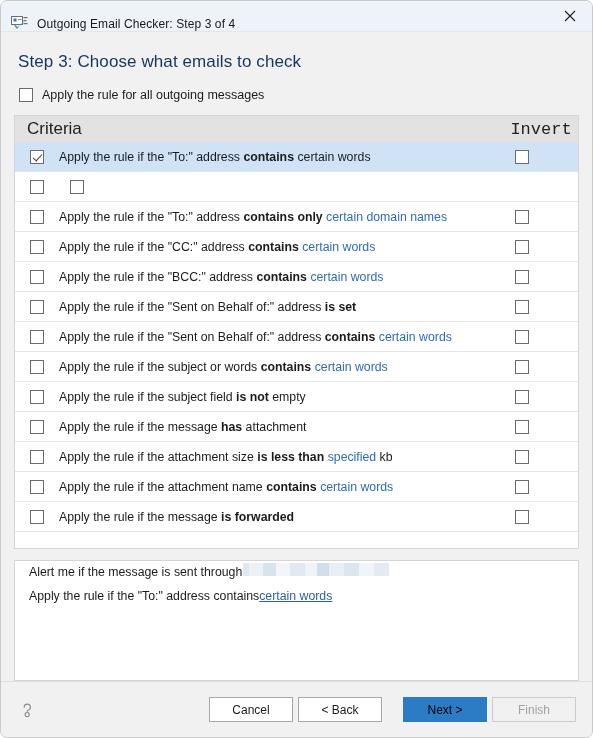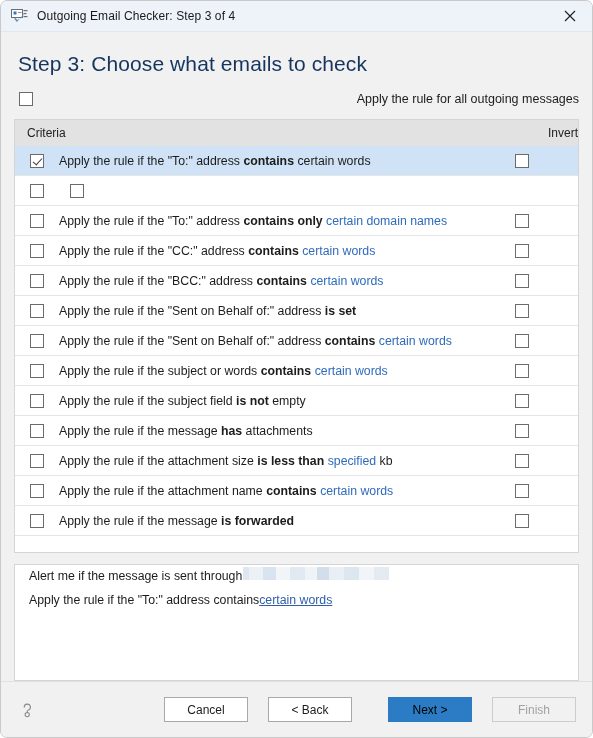--- a/index.html
+++ b/index.html
@@ -29,21 +29,21 @@
     flex-direction: column;
   }
 
   
   .titlebar {
     height: 31px;
     min-height: 31px;
     background: #eef2f9;
     border-bottom: 1px solid #e3e6eb;
     display: flex;
-    align-items: center;
+    align-items: flex-end;
     padding-left: 10px;
     box-sizing: border-box;
   }
   .title-icon {
     width: 18px;
     height: 16px;
     position: relative;
     margin-right: 8px;
     flex: 0 0 auto;
   }
@@ -68,32 +68,31 @@
   .content {
     flex: 1 1 auto;
     background: #f1f1f1;
     display: flex;
     flex-direction: column;
     padding: 0 13px;
     box-sizing: border-box;
   }
 
   .step-title {
-    font-size: 21px;
+    font-size: 17px;
     color: #15355e;
-    margin: 20px 0 8px 4px;
+    margin: 20px 0 0 4px;
     font-weight: 400;
     letter-spacing: 0.1px;
   }
 
   .allmsg-row {
     display: flex;
     align-items: center;
-    margin: 8px 0 13px 5px;
-    justify-content: space-between;
+    margin: 16px 0 13px 5px;
   }
   .allmsg-label {
     margin-left: 9px;
     font-size: 12.5px;
     color: #1c1c1c;
   }
 
   
   .cb {
     width: 14px;
@@ -124,33 +123,34 @@
     flex: 0 0 auto;
     display: flex;
     flex-direction: column;
     overflow: hidden;
   }
   .list-header {
     height: 26px;
     background: #e2e2e2;
     display: flex;
     align-items: center;
-    font-size: 12px;
+    font-size: 17px;
     color: #222;
     box-sizing: border-box;
   }
   .list-header .col-criteria {
     padding-left: 12px;
     flex: 1 1 auto;
   }
   .list-header .col-invert {
     width: 74px;
-    text-align: right;
+    text-align: center;
     padding-left: 8px;
     flex: 0 0 auto;
+    font-family: Liberation Mono, monospace;
   }
 
   .rows { background: #ffffff; }
 
   .row {
     height: 30px;
     display: flex;
     align-items: center;
     border-bottom: 1px solid #e6e6e6;
     box-sizing: border-box;
@@ -238,21 +238,21 @@
     height: 20px;
     display: flex;
     align-items: center;
     justify-content: center;
     color: #8a8a8a;
     font-size: 15px;
   }
   .btns {
     margin-left: auto;
     display: flex;
-    gap: 20px;
+    gap: 5px;
   }
   .btn {
     width: 84px;
     height: 25px;
     box-sizing: border-box;
     border: 1px solid #a8a8a8;
     background: #ffffff;
     color: #1c1c1c;
     font-size: 12px;
     font-family: "Liberation Sans", sans-serif;
@@ -391,21 +391,21 @@
             </div>
             <div class="row-label"><span>Apply the rule if the subject field </span><b>is not</b><span> empty</span></div>
             <div class="row-invert">
               <span class="cb"></span>
             </div>
           </div>
           <div class="row">
             <div class="row-cb">
               <span class="cb"></span>
             </div>
-            <div class="row-label"><span>Apply the rule if the message </span><b>has</b><span> attachments</span></div>
+            <div class="row-label"><span>Apply the rule if the message </span><b>has</b><span> attachment</span></div>
             <div class="row-invert">
               <span class="cb"></span>
             </div>
           </div>
           <div class="row">
             <div class="row-cb">
               <span class="cb"></span>
             </div>
             <div class="row-label"><span>Apply the rule if the attachment size </span><b>is less than</b><span> </span><span class="lnk">specified</span><span> kb</span></div>
             <div class="row-invert">

